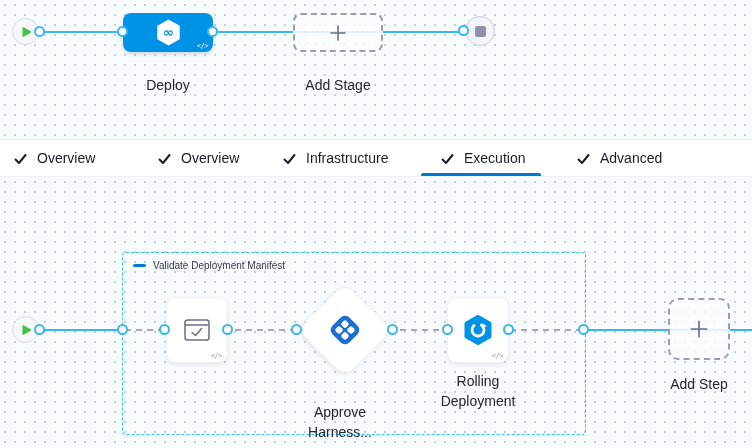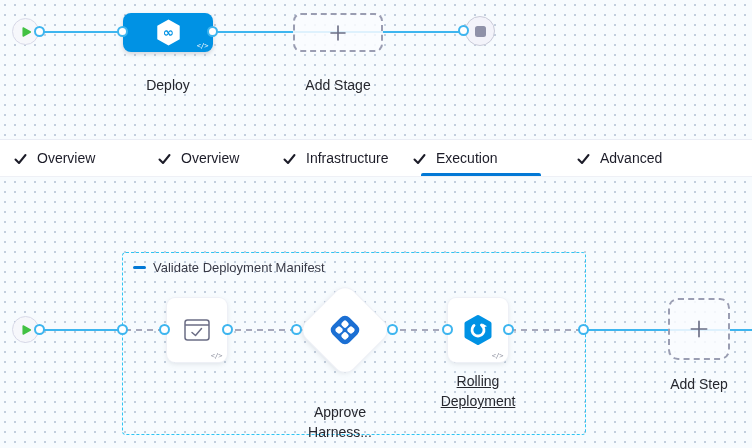--- a/index.html
+++ b/index.html
@@ -56,21 +56,21 @@
   .node-label { position:absolute; width:120px; text-align:center;
     font-size:14px; line-height:20px; color:var(--text-dark,#26272e); z-index:4; }
 
   
   .step-group { position:absolute; left:122px; top:75px; width:464px; height:183px;
     border:1px dashed var(--group-border,#2ec4f3); border-radius:4px; z-index:1; }
   .group-label { position:absolute; left:133px; top:83px; display:flex;
     align-items:center; gap:7px; z-index:4; cursor:pointer; }
   .group-label .dash { width:13px; height:2.5px; border-radius:2px;
     background:var(--underline,#0278d5); }
-  .group-label span.txt { font-size:13px; color:var(--text-label,#383946); }
+  .group-label span.txt { font-size:10px; color:var(--text-label,#383946); }
 
   
   .tabbar { position:absolute; left:0; top:139px; width:752px; height:38px;
     background:#fff; border-top:1px solid #e9ecf4; border-bottom:1px solid #eef0f6; z-index:8; }
   .tab { position:absolute; top:0; height:100%; display:flex; align-items:center;
     gap:9px; cursor:pointer; font-size:14px; color:#1c1c28; font-weight:500; }
   .tab-underline { position:absolute; left:421px; bottom:0; width:120px; height:3px;
     background:var(--underline,#0278d5); border-radius:2px 2px 0 0; }
   svg { display:block; }
 </style>
@@ -129,21 +129,21 @@
         <polyline points="2.5,8.5 6,12 12.5,4" fill="none" stroke="#1c1c28" stroke-width="2" stroke-linecap="round" stroke-linejoin="round"></polyline>
       </svg>
       <span>Overview</span>
     </div>
     <div class="tab" style="left:282px;">
       <svg width="15" height="15" viewBox="0 0 15 15">
         <polyline points="2.5,8.5 6,12 12.5,4" fill="none" stroke="#1c1c28" stroke-width="2" stroke-linecap="round" stroke-linejoin="round"></polyline>
       </svg>
       <span>Infrastructure</span>
     </div>
-    <div class="tab" style="left:412px;">
+    <div class="tab" style="left:440px;">
       <svg width="15" height="15" viewBox="0 0 15 15">
         <polyline points="2.5,8.5 6,12 12.5,4" fill="none" stroke="#1c1c28" stroke-width="2" stroke-linecap="round" stroke-linejoin="round"></polyline>
       </svg>
       <span>Execution</span>
     </div>
     <div class="tab" style="left:576px;text-align:right;">
       <svg width="15" height="15" viewBox="0 0 15 15">
         <polyline points="2.5,8.5 6,12 12.5,4" fill="none" stroke="#1c1c28" stroke-width="2" stroke-linecap="round" stroke-linejoin="round"></polyline>
       </svg>
       <span>Advanced</span>
@@ -209,16 +209,16 @@
       <span class="code-glyph">&lt;/&gt;</span>
     </div>
 
     <div class="add-node add-step" style="left:668px; top:121px;">
       <svg width="22" height="22" viewBox="0 0 20 20">
         <path d="M10 3 V17 M3 10 H17" stroke="var(--icon-grey)" stroke-width="1.5" stroke-linecap="round"></path>
       </svg>
     </div>
 
     <div class="node-label" style="left:285px; top:194px; width:110px;margin-top:31px;">Approve Harness...</div>
-    <div class="node-label" style="left:423px; top:194px; width:110px;text-decoration:underline;">Rolling Deployment</div>
+    <div class="node-label" style="left:423px; top:194px; width:110px;">Rolling Deployment</div>
     <div class="node-label" style="left:639px; top:197px;">Add Step</div>
   </div>
 </div>
 
 </body></html>

